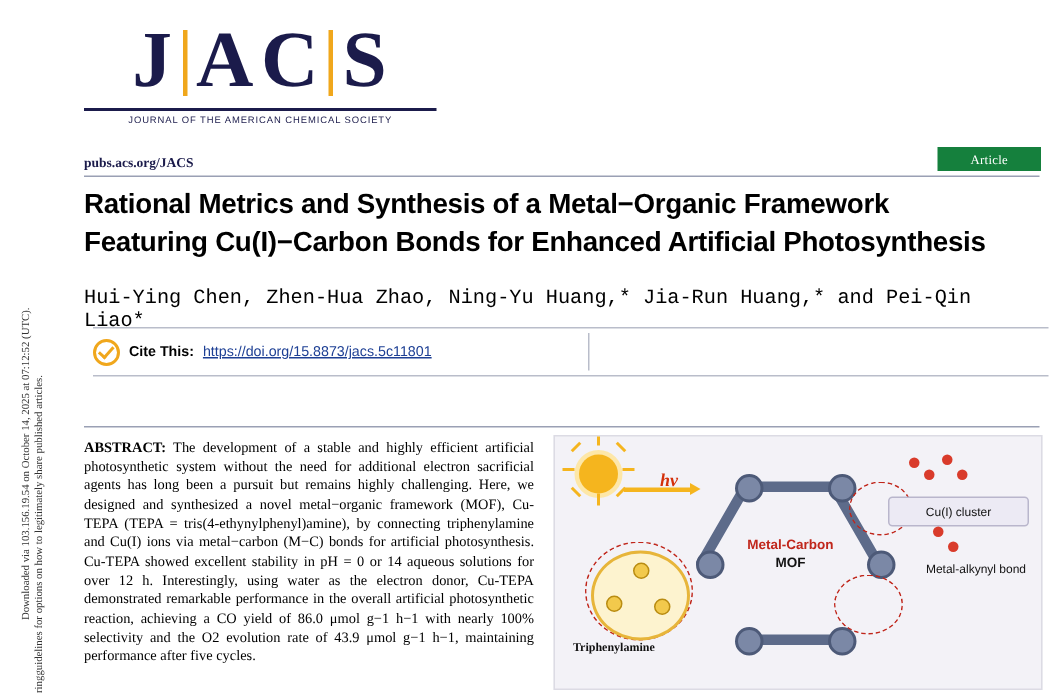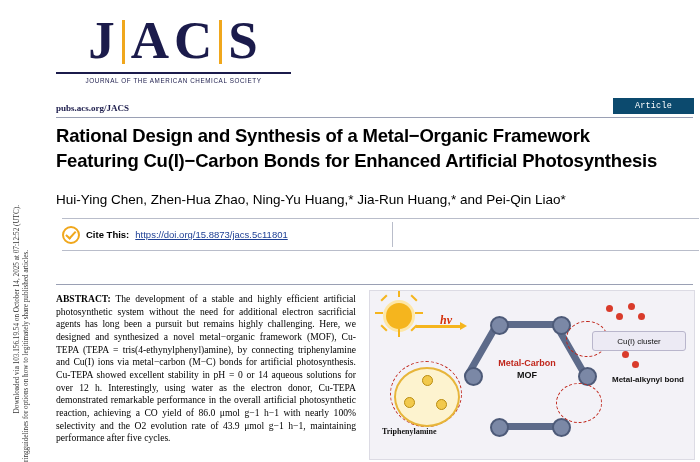--- a/index.html
+++ b/index.html
@@ -94,23 +94,23 @@
     top: 103px;
     font-family: Liberation Serif, serif;
     font-size: 9px;
     color: #1b1b4b;
     font-weight: bold;
   }
   .article-badge {
     position: absolute;
     right: 6px;
     top: 98px;
-    background: #0c4a6e;
+    background: #15803d;
     color: #fff;
-    font-family: Liberation Mono, monospace;
+    font-family: Liberation Serif, serif;
     font-size: 8.5px;
     padding: 3px 22px 3px 22px;
     letter-spacing: 0.2px;
   }
   .hr-top {
     position: absolute;
     left: 22px;
     top: 117px;
     width: 637px;
     height: 1px;
@@ -130,21 +130,21 @@
     color: #000;
     letter-spacing: -0.2px;
   }
 
   
   .authors {
     position: absolute;
     left: 22px;
     top: 192px;
     width: 620px;
-    font-family: Liberation Sans, sans-serif;
+    font-family: Liberation Mono, monospace;
     font-size: 13.5px;
     color: #000;
   }
 
   
   .citebar {
     position: absolute;
     left: 28px;
     top: 218px;
     width: 637px;
@@ -457,21 +457,21 @@
     width: 100px; height: 56px;
     background: #dfe3ef;
     border: 1px solid #a9b0c6;
     border-radius: 4px;
   }
   .alkynyl-title {
     position: absolute;
     right: 10px; top: 84px;
     font-family: "Liberation Sans", sans-serif;
     font-size: 8px;
-    font-weight: bold;
+    font-weight: normal;
     color: #111;
     margin-left: 20px;
   }
   .hplus {
     position: absolute;
     left: 10px; bottom: 4px;
     font-family: "Liberation Serif", serif;
     font-size: 8px;
     color: #0b2f6b;
   }
@@ -502,21 +502,21 @@
       <span class="ch">S</span>
     </div>
     <div class="jacs-rule"></div>
     <div class="jacs-sub">JOURNAL OF THE AMERICAN CHEMICAL SOCIETY</div>
   </div>
 
   <div class="pub-url">pubs.acs.org/JACS</div>
   <div class="article-badge">Article</div>
   <div class="hr-top"></div>
 
-  <div class="title">Rational Design and Synthesis of a Metal−Organic Framework Featuring Cu(I)−Carbon Bonds for Enhanced Artificial Photosynthesis</div>
+  <div class="title">Rational Metrics and Synthesis of a Metal−Organic Framework Featuring Cu(I)−Carbon Bonds for Enhanced Artificial Photosynthesis</div>
 
   <div class="authors">Hui-Ying Chen, Zhen-Hua Zhao, Ning-Yu Huang,* Jia-Run Huang,* and Pei-Qin Liao*</div>
 
   <div class="citebar">
     <div class="cite-left">
       <span class="check-circle"></span>
       <span class="cite-label">Cite This:</span>
       <span class="cite-link">https://doi.org/15.8873/jacs.5c11801</span>
     </div>
     <div class="cite-divider"></div>

